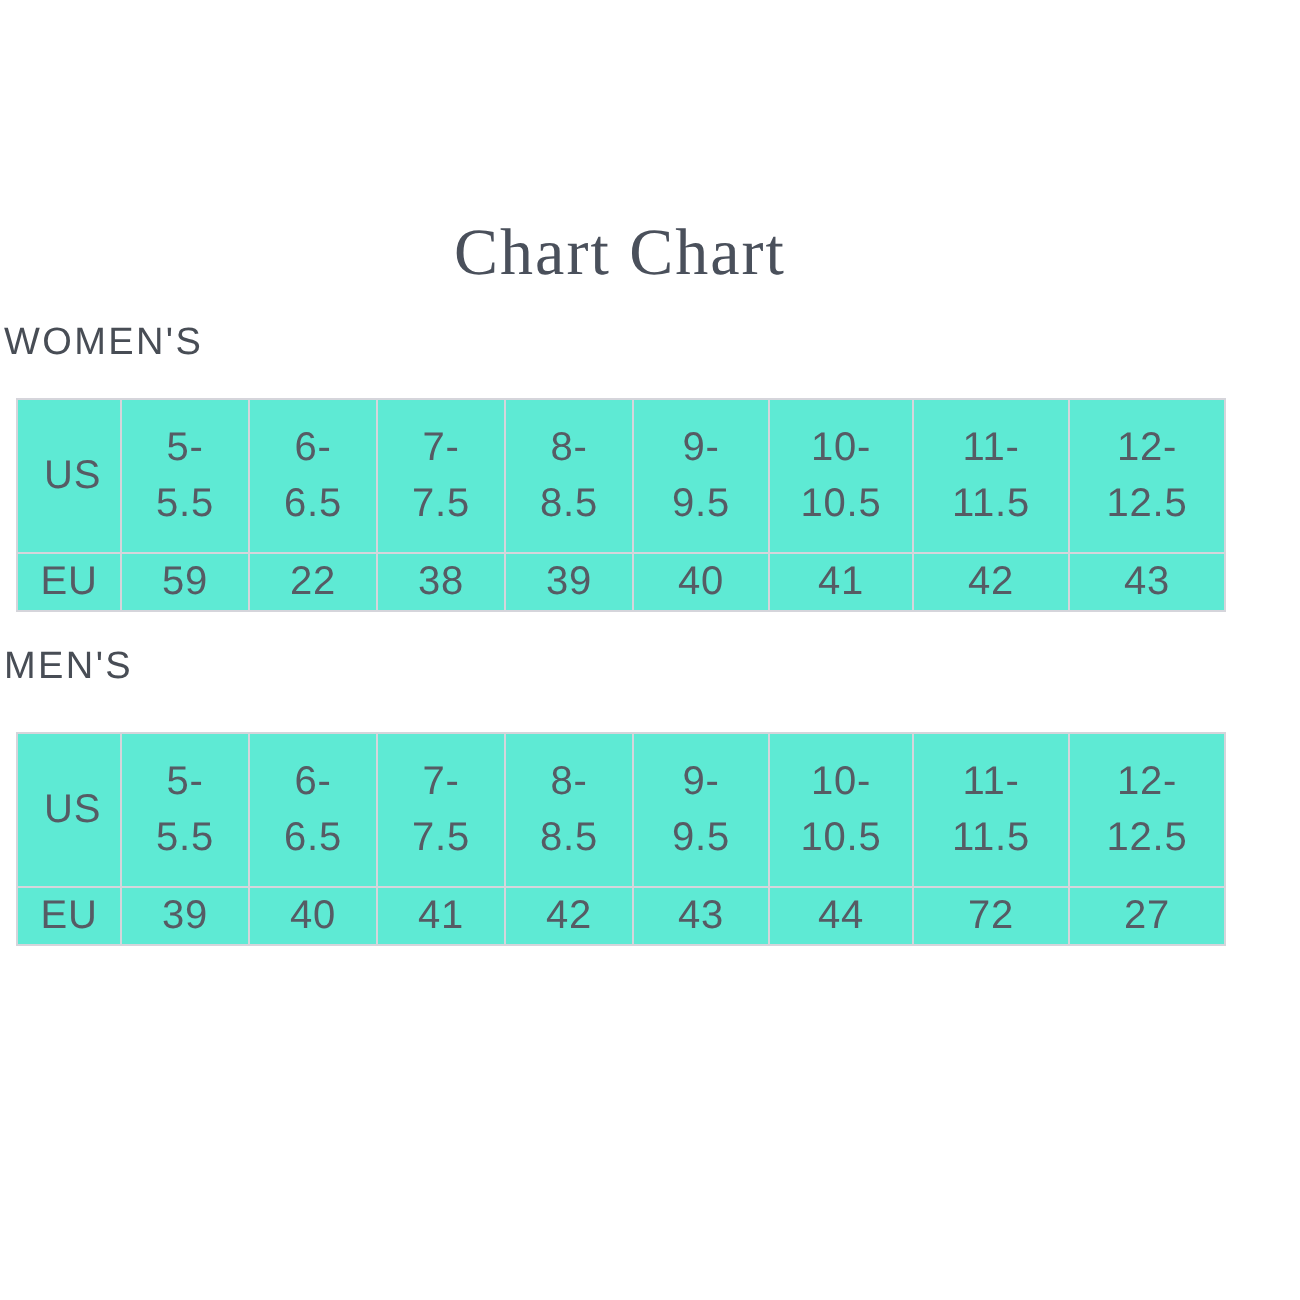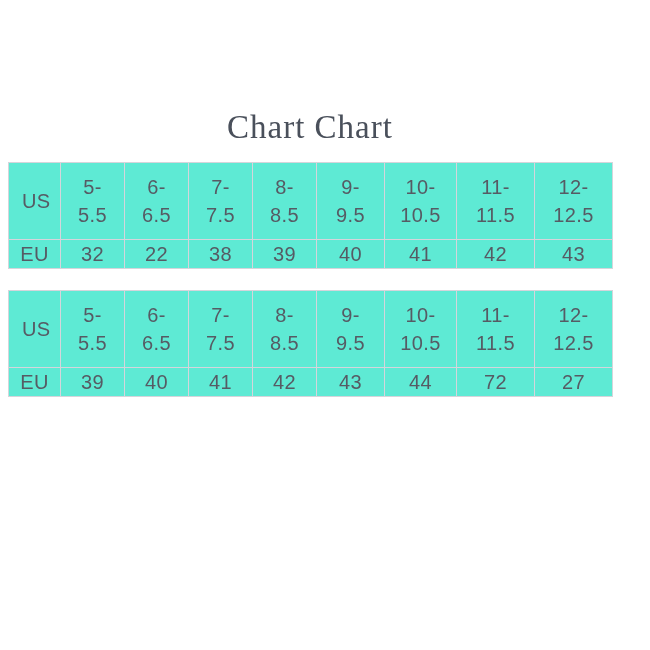--- a/index.html
+++ b/index.html
@@ -62,20 +62,21 @@
   tr.us-row td { padding: 10px 13px; }
   tr.eu-row td { padding: 0 6px; }
 </style>
 </head>
 <body>
 
 <div class="container">
 
   <h1 class="page-title">Chart Chart</h1>
 
+  <div class="section-label">WOMEN'S</div>
 
   <table class="size-table">
     <colgroup>
       <col style="width:52px">
         <col style="width:64px">
         <col style="width:64px">
         <col style="width:64px">
         <col style="width:64px">
         <col style="width:68px">
         <col style="width:72px">
@@ -89,32 +90,33 @@
         <td>6-6.5</td>
         <td>7-7.5</td>
         <td>8-8.5</td>
         <td>9-9.5</td>
         <td>10-10.5</td>
         <td>11-11.5</td>
         <td>12-12.5</td>
       </tr>
       <tr class="eu-row">
         <td>EU</td>
-        <td>32</td>
+        <td>59</td>
         <td>22</td>
         <td>38</td>
         <td>39</td>
         <td>40</td>
         <td>41</td>
         <td>42</td>
         <td>43</td>
       </tr>
     </tbody>
   </table>
 
+  <div class="section-label second">MEN'S</div>
 
   <table class="size-table second">
     <colgroup>
       <col style="width:52px">
         <col style="width:64px">
         <col style="width:64px">
         <col style="width:64px">
         <col style="width:64px">
         <col style="width:68px">
         <col style="width:72px">

